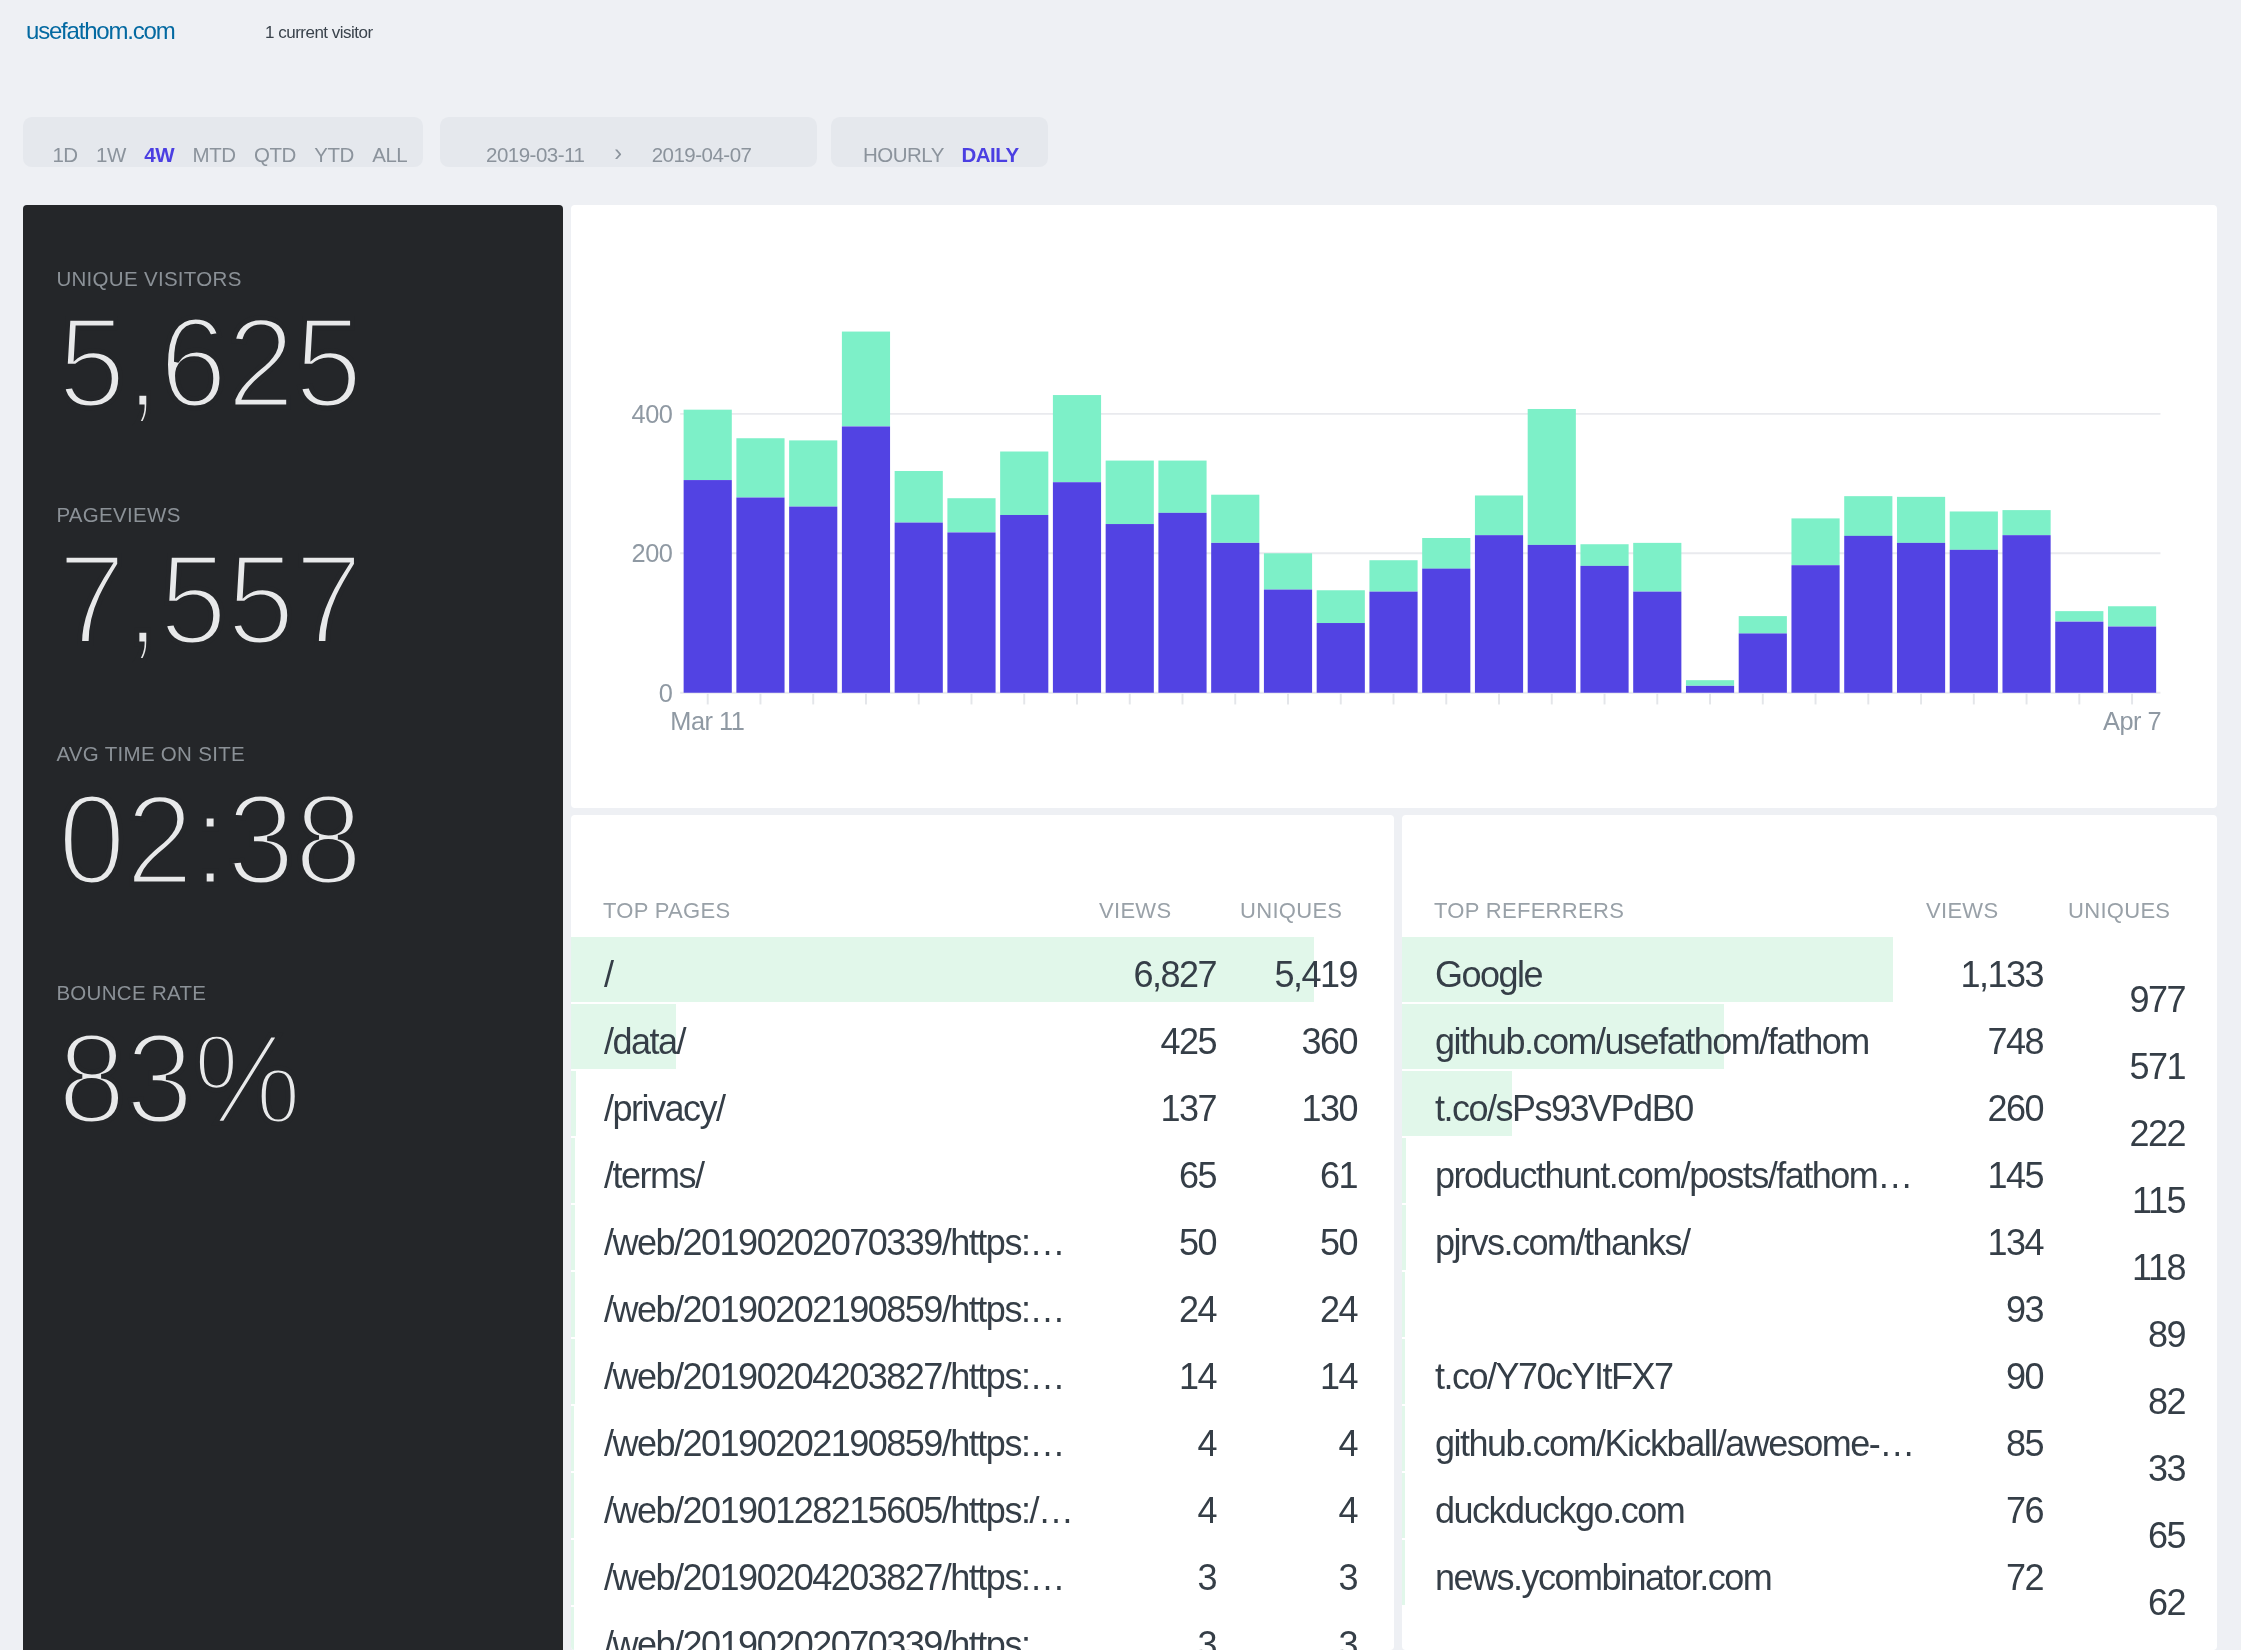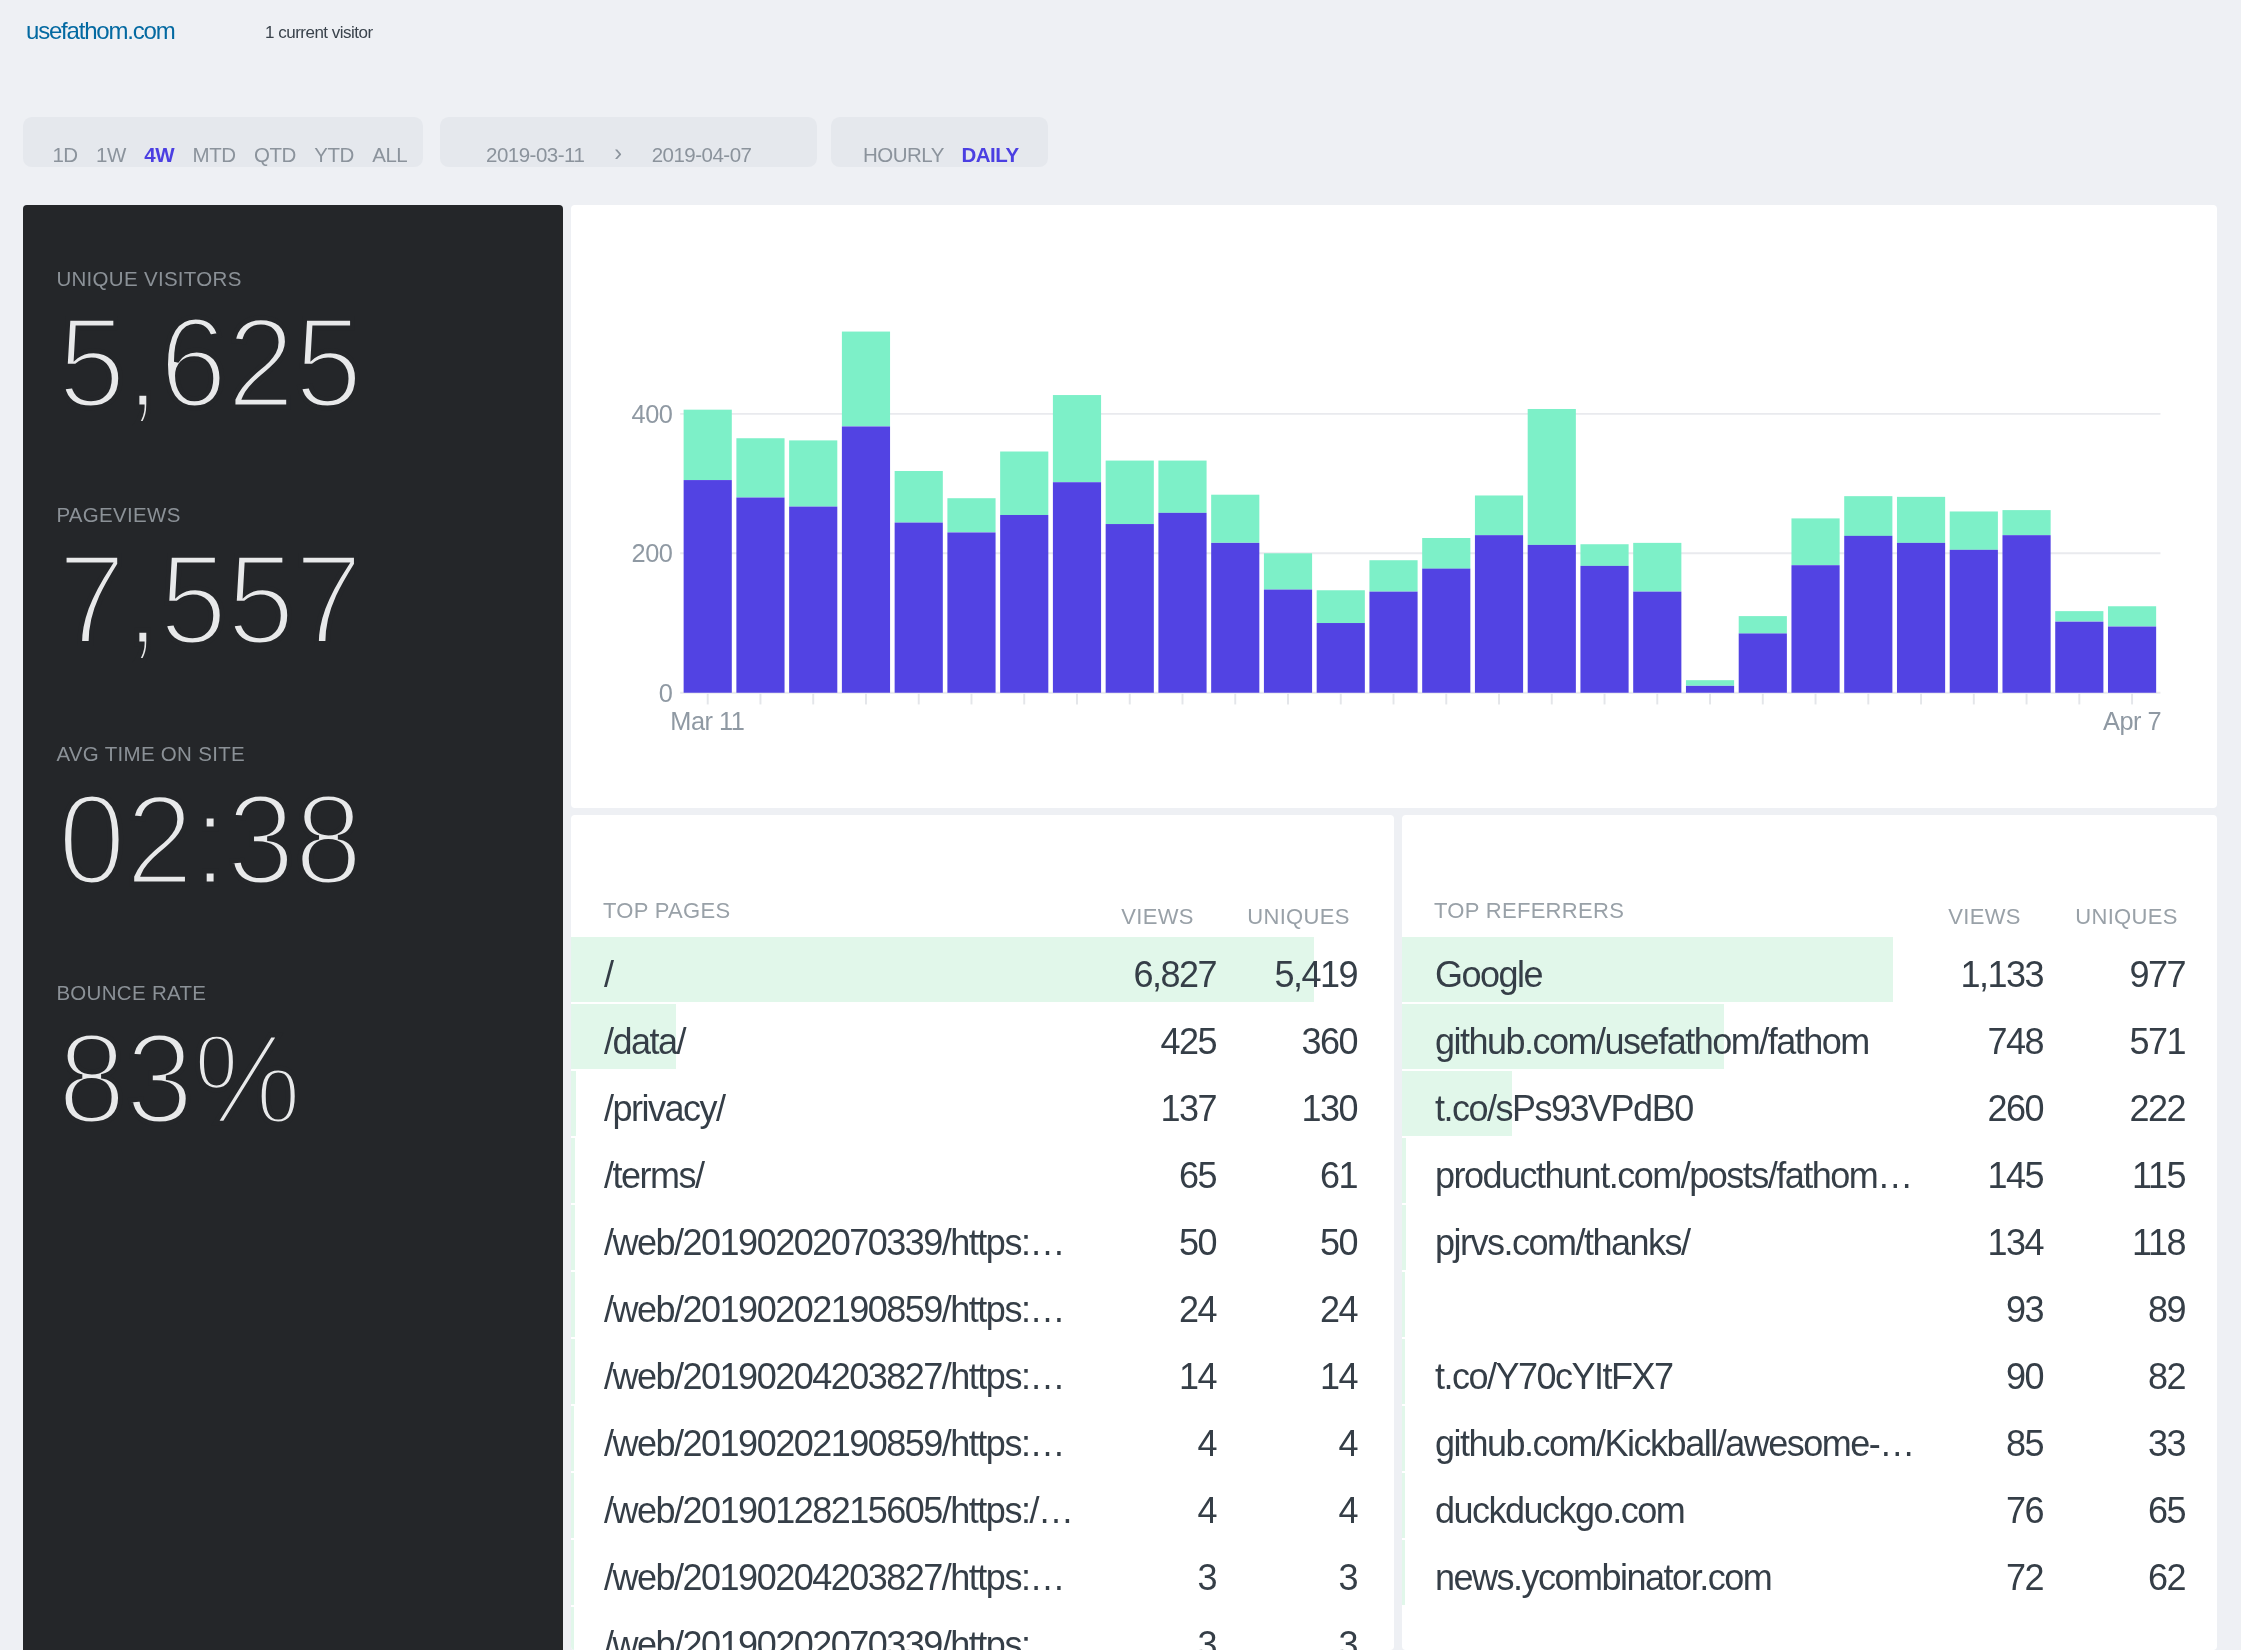--- a/index.html
+++ b/index.html
@@ -21,22 +21,22 @@
 .thead { position:absolute; top:83px; left:0; right:0; height:33px;
   font-size:22px; color:#99a1a8; letter-spacing:0.3px; }
 .thead .h1 { position:absolute; left:32px; top:0; }
 .rows { position:absolute; top:121px; left:0; right:0; }
 .row { position:relative; height:67px; }
 .rbar { position:absolute; left:0; top:1px; height:65px; background:#e1f7ea; }
 .rlab { position:absolute; left:33px; top:20.5px; font-size:36px; letter-spacing:-1.5px; color:#353e47; line-height:1; }
 .rv,.ru { position:absolute; top:20.5px; font-size:36px; letter-spacing:-1.5px; color:#353e47; text-align:right; line-height:1; }
 .rv { width:117px; } .ru { width:117px; }
 .pages .rv { left:528px; } .pages .ru { left:669px; }
-.refs  .rv { left:524px; } .refs  .ru { left:666px; }
-.vh { position:absolute; top:6px; text-align:center; width:117px; }
+.refs  .rv { left:524px; } .refs  .ru { left:666px;margin-top:25px; }
+.vh { position:absolute; top:0; text-align:left; width:117px; }
 </style></head>
 <body>
 <div class="abs site">usefathom.com</div>
 <div class="abs cur">1 current visitor</div>
 
 <div class="abs tbox" style="left:23.4px; width:400px; padding-left:29px; gap:18.5px;">
   <span>1D</span>
     <span>1W</span>
     <span class="on">4W</span>
     <span>MTD</span>

